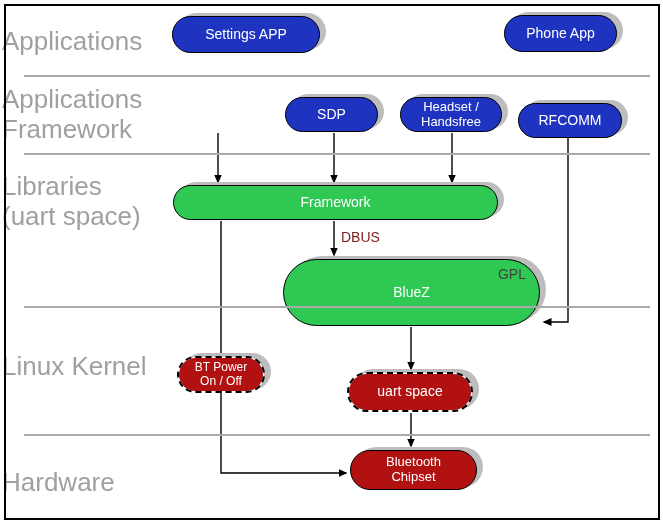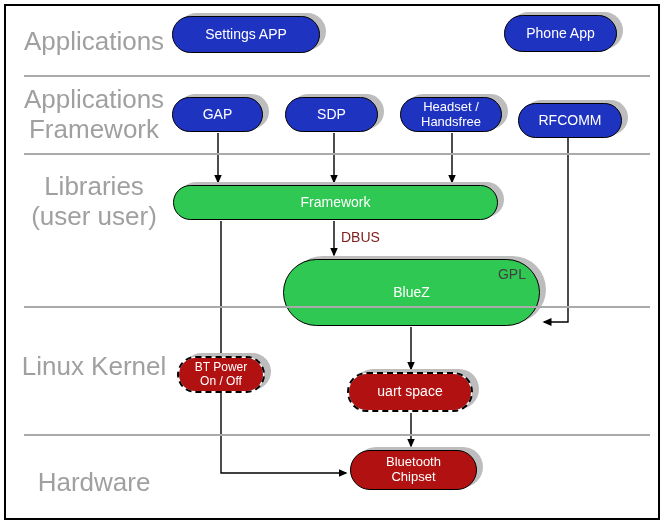--- a/index.html
+++ b/index.html
@@ -9,21 +9,21 @@
   }
   .frame{
     position:absolute;left:4px;top:4px;right:3px;bottom:3px;
     border:2px solid #000;pointer-events:none;z-index:6;
   }
   .divider{
     position:absolute;left:24px;width:626px;height:2px;
     background:var(--divider-gray,#aaaaaa);z-index:4;
   }
   .layer-label{
-    position:absolute;left:2px;width:184px;text-align:center;
+    position:absolute;left:2px;width:184px;
     color:var(--label-gray,#a0a0a0);font-size:26px;line-height:30px;z-index:1;
   }
   .pill{
     position:absolute;border:1.5px solid #000;border-radius:999px;
     display:flex;flex-direction:column;align-items:center;justify-content:center;
     color:#fff;font-size:14px;line-height:1.12;text-align:center;
     box-shadow:6px -3px 0 var(--shadow-gray,#bdbdbd);z-index:3;box-sizing:border-box;
   }
   .pill.blue{background:var(--app-blue,#1f33c1);}
   .pill.green{background:var(--lib-green,#2fc853);}
@@ -53,21 +53,21 @@
 
   <div class="layer-label" style="top:26px">
     <div>Applications</div>
   </div>
   <div class="layer-label" style="top:84px">
     <div>Applications</div>
     <div>Framework</div>
   </div>
   <div class="layer-label" style="top:171px">
     <div>Libraries</div>
-    <div>(user user)</div>
+    <div>(uart space)</div>
   </div>
   <div class="layer-label" style="top:351px">
     <div>Linux Kernel</div>
   </div>
   <div class="layer-label" style="top:467px">
     <div>Hardware</div>
   </div>
 
   <svg class="connectors" width="663" height="523">
     <defs>
@@ -87,23 +87,20 @@
 
   <div class="note" style="left:341px;top:229px">DBUS</div>
 
   <div class="pill blue" style="left:172px;top:16px;width:148px;height:37px">
     <span>Settings APP</span>
   </div>
   <div class="pill blue" style="left:504px;top:15px;width:113px;height:37px">
     <span>Phone App</span>
   </div>
 
-  <div class="pill blue" style="left:172px;top:97px;width:91px;height:35px">
-    <span>GAP</span>
-  </div>
   <div class="pill blue" style="left:285px;top:97px;width:93px;height:35px">
     <span>SDP</span>
   </div>
   <div class="pill blue" style="left:400px;top:97px;width:102px;height:35px;font-size:13px">
     <span>Headset /</span>
     <span class="sub">Handsfree</span>
   </div>
   <div class="pill blue" style="left:518px;top:103px;width:104px;height:35px">
     <span>RFCOMM</span>
   </div>

